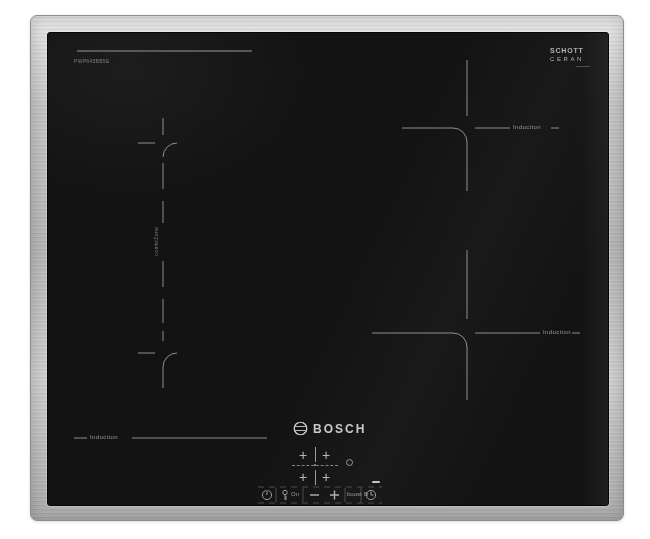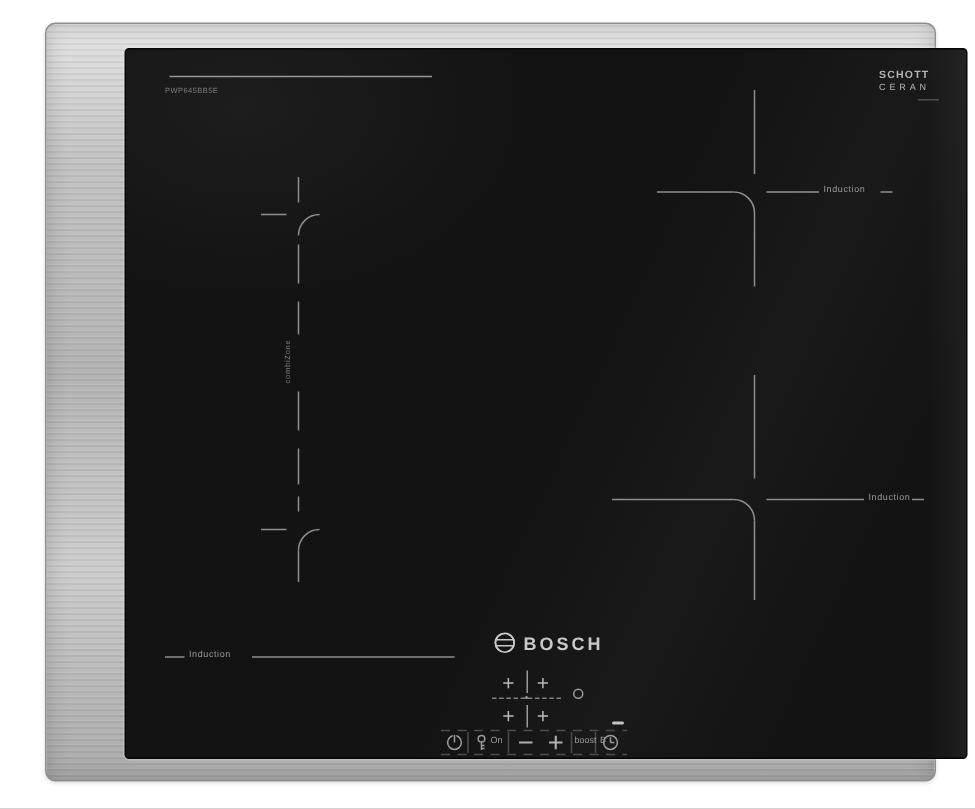--- a/index.html
+++ b/index.html
@@ -13,21 +13,21 @@
        border:1px solid #8d8d8d;
        box-shadow: inset 0 0 14px rgba(0,0,0,0.18), 0 1px 3px rgba(0,0,0,0.15);}
   
   .glass{position:absolute;left:16px;top:16px;width:560px;height:472px;border-radius:3px;
        background:
          radial-gradient(ellipse 320px 220px at 14% 8%, rgba(255,255,255,0.045), transparent 60%),
          linear-gradient(115deg, transparent 52%, rgba(255,255,255,0.028) 68%, transparent 84%),
          linear-gradient(270deg, rgba(255,255,255,0.05), transparent 5%),
          #131313;
        border:1px solid #060606;
-       box-shadow: 0 0 0 1px rgba(255,255,255,0.22); margin-left: 36px;}
+       box-shadow: 0 0 0 1px rgba(255,255,255,0.22);}
   .abs{position:absolute;}
   .lbl{position:absolute;color:#9a9a9a;font-size:6px;letter-spacing:0.4px;line-height:7px;white-space:nowrap;}
   .tiny{position:absolute;color:#7e7e7e;font-size:5px;letter-spacing:0.3px;line-height:6px;white-space:nowrap;}
   .schott{position:absolute;left:502px;top:14px;color:#b4b4b4;text-align:left;}
   .schott .l1{font-size:7px;font-weight:bold;letter-spacing:0.8px;line-height:8px;}
   .schott .l2{font-size:6px;letter-spacing:2.6px;line-height:8px;}
   .schott .sub{margin-top:3px;margin-left:26px;width:14px;height:1px;background:#4d4d4d;}
   .vlabel{position:absolute;left:90px;top:203px;width:40px;height:10px;color:#7f7f7f;font-size:5px;
           letter-spacing:0.5px;text-align:center;transform:rotate(-90deg);}
   .bosch{position:absolute;left:245px;top:388px;display:flex;align-items:center;gap:5px;color:#c9c9c9;}

